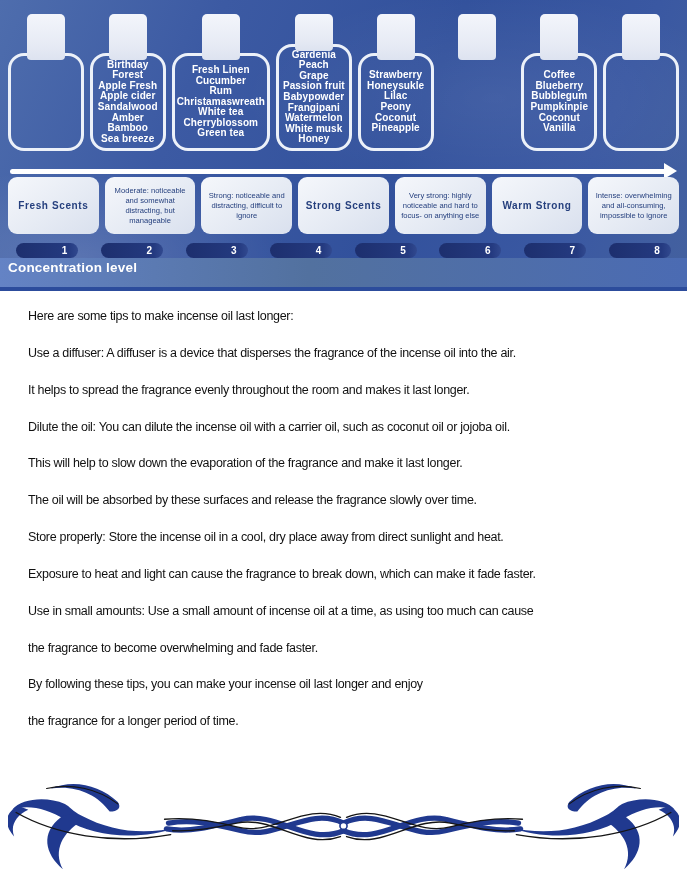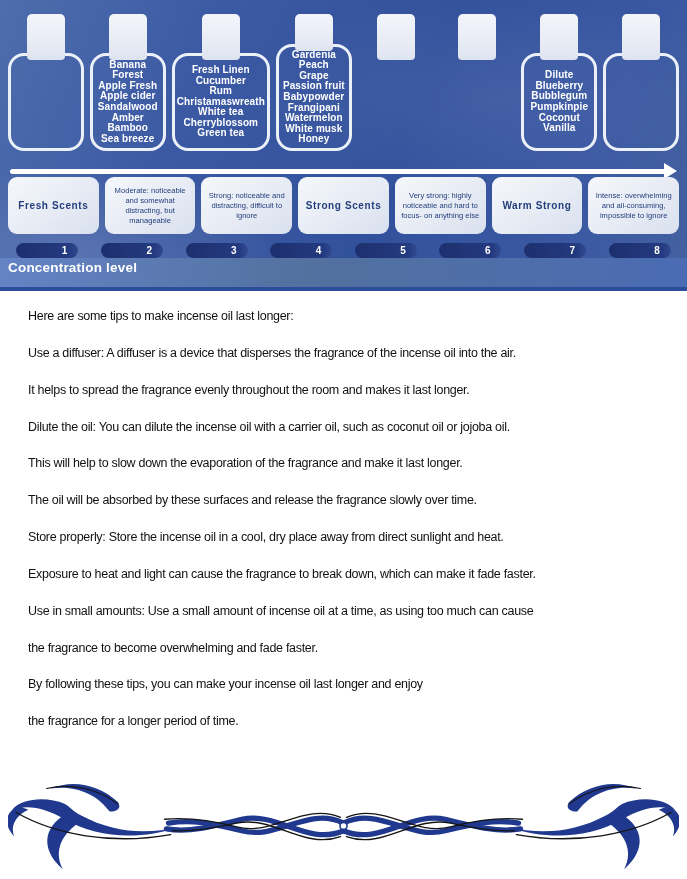--- a/index.html
+++ b/index.html
@@ -155,21 +155,21 @@
       <div class="bottle">
         <div class="bottle-cap"></div>
         <div class="bottle-body">
           <div class="scent-list"></div>
         </div>
       </div>
       <div class="bottle">
         <div class="bottle-cap"></div>
         <div class="bottle-body">
           <div class="scent-list">
-              <div>Banana</div>
+              <div>Birthday</div>
               <div>Forest</div>
               <div>Apple Fresh</div>
               <div>Apple cider</div>
               <div>Sandalwood</div>
               <div>Amber</div>
               <div>Bamboo</div>
               <div>Sea breeze</div>
             </div>
         </div>
       </div>
@@ -198,29 +198,39 @@
               <div>Babypowder</div>
               <div>Frangipani</div>
               <div>Watermelon</div>
               <div>White musk</div>
               <div>Honey</div>
             </div>
         </div>
       </div>
       <div class="bottle">
         <div class="bottle-cap"></div>
-      </div>
-      <div class="bottle">
-        <div class="bottle-cap"></div>
-      </div>
-      <div class="bottle">
-        <div class="bottle-cap"></div>
-        <div class="bottle-body">
-          <div class="scent-list">
-              <div>Dilute</div>
+        <div class="bottle-body">
+          <div class="scent-list">
+              <div>Strawberry</div>
+              <div>Honeysukle</div>
+              <div>Lilac</div>
+              <div>Peony</div>
+              <div>Coconut</div>
+              <div>Pineapple</div>
+            </div>
+        </div>
+      </div>
+      <div class="bottle">
+        <div class="bottle-cap"></div>
+      </div>
+      <div class="bottle">
+        <div class="bottle-cap"></div>
+        <div class="bottle-body">
+          <div class="scent-list">
+              <div>Coffee</div>
               <div>Blueberry</div>
               <div>Bubblegum</div>
               <div>Pumpkinpie</div>
               <div>Coconut Vanilla</div>
             </div>
         </div>
       </div>
       <div class="bottle">
         <div class="bottle-cap"></div>
         <div class="bottle-body">

